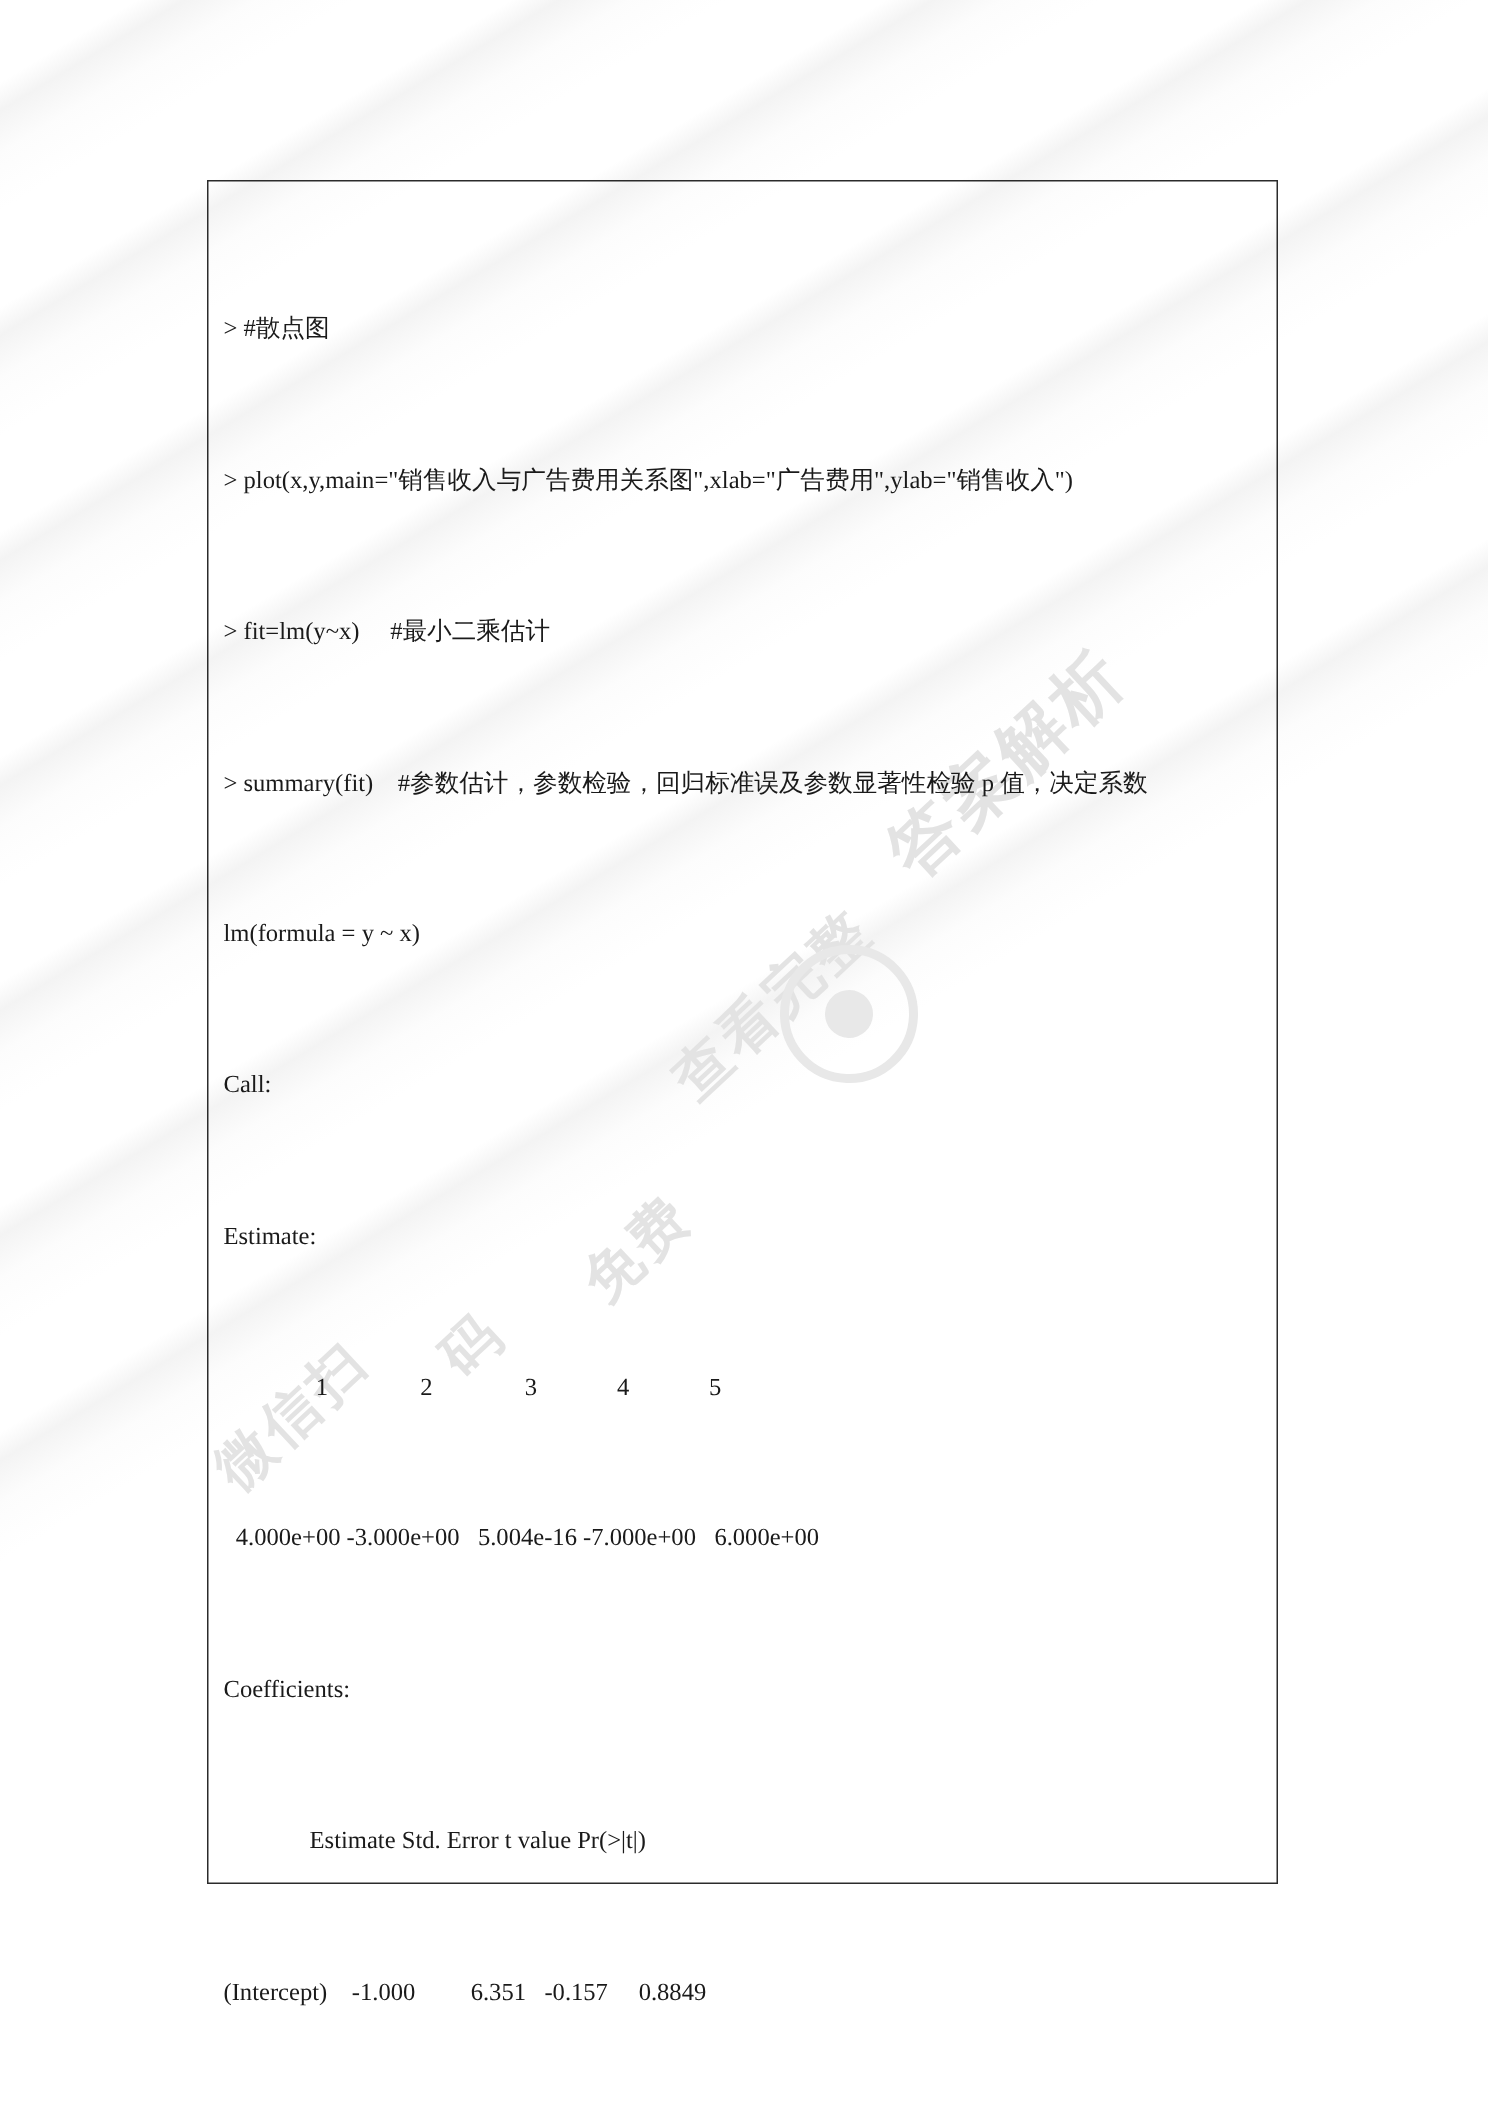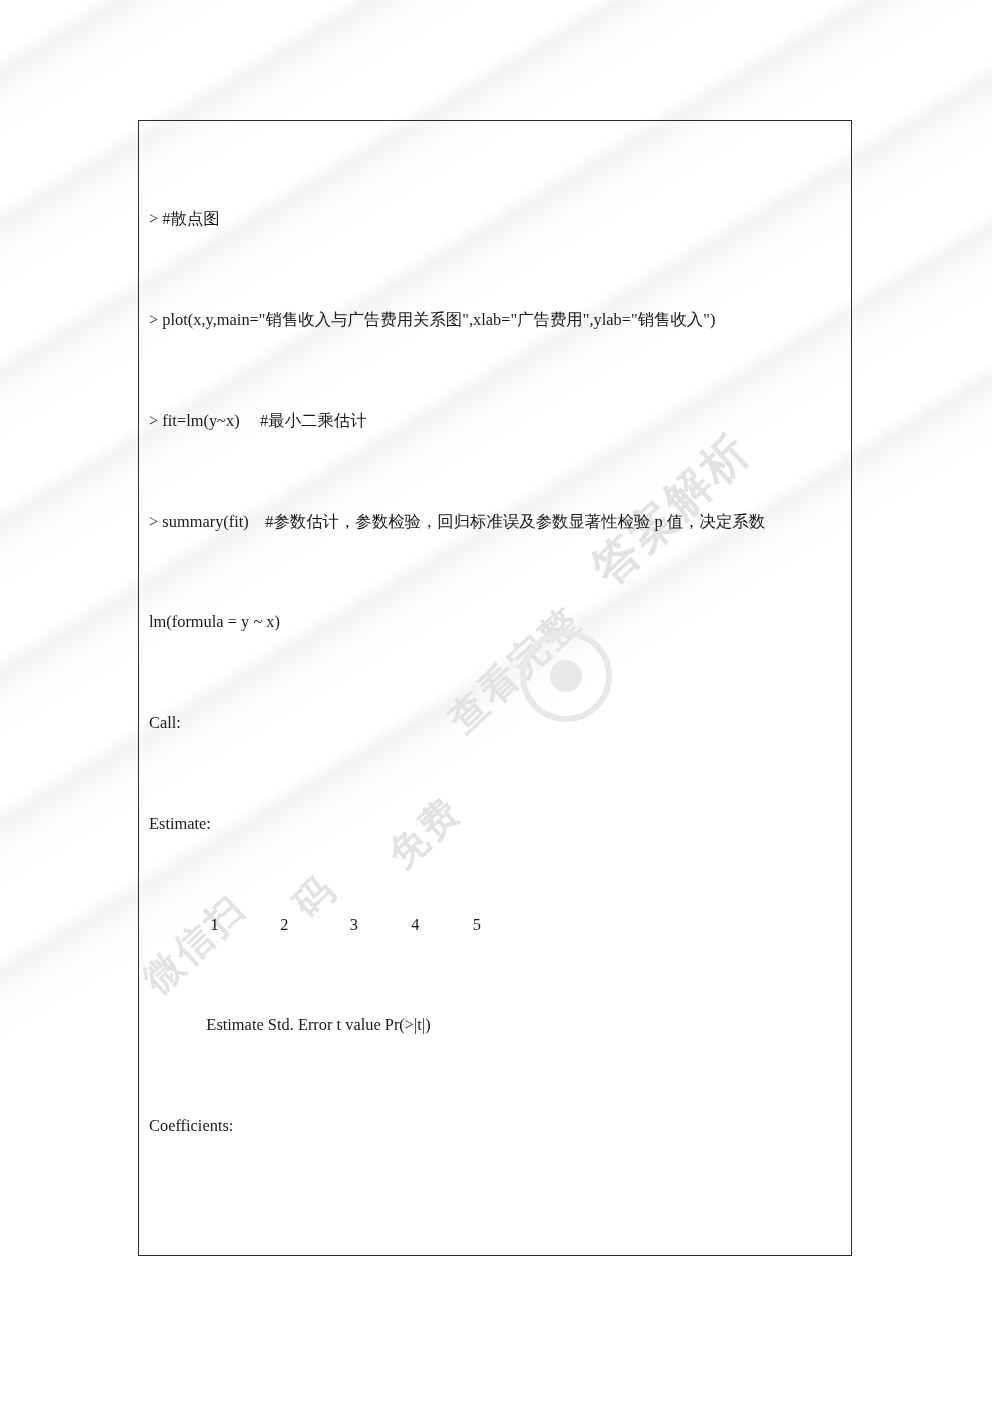--- a/index.html
+++ b/index.html
@@ -125,22 +125,24 @@
   <div class="frame">
     <div class="code-block">
       <span class="line cjk">&gt; #散点图</span>
       <span class="line cjk">&gt; plot(x,y,main="销售收入与广告费用关系图",xlab="广告费用",ylab="销售收入")</span>
       <span class="line cjk">&gt; fit=lm(y~x)     #最小二乘估计</span>
       <span class="line cjk">&gt; summary(fit)    #参数估计，参数检验，回归标准误及参数显著性检验 p 值，决定系数</span>
       <span class="line">lm(formula = y ~ x)</span>
       <span class="line">Call:</span>
       <span class="line">Estimate:</span>
       <span class="line">               1               2               3             4             5</span>
+      <span class="line">  4.000e+00 -3.000e+00   5.004e-16 -7.000e+00   6.000e+00</span>
+      <span class="line">Coefficients:</span>
       <span class="line">              Estimate Std. Error t value Pr(&gt;|t|)</span>
-      <span class="line">Coefficients:</span>
+      <span class="line">(Intercept)    -1.000         6.351   -0.157     0.8849</span>
       
       
       
       
       
       
       
       
       
       

